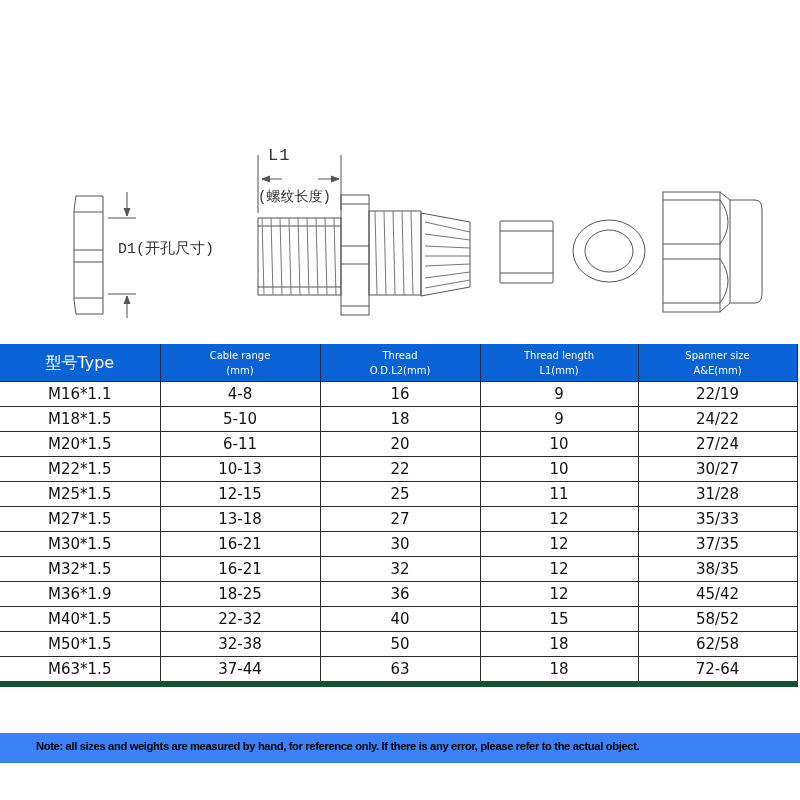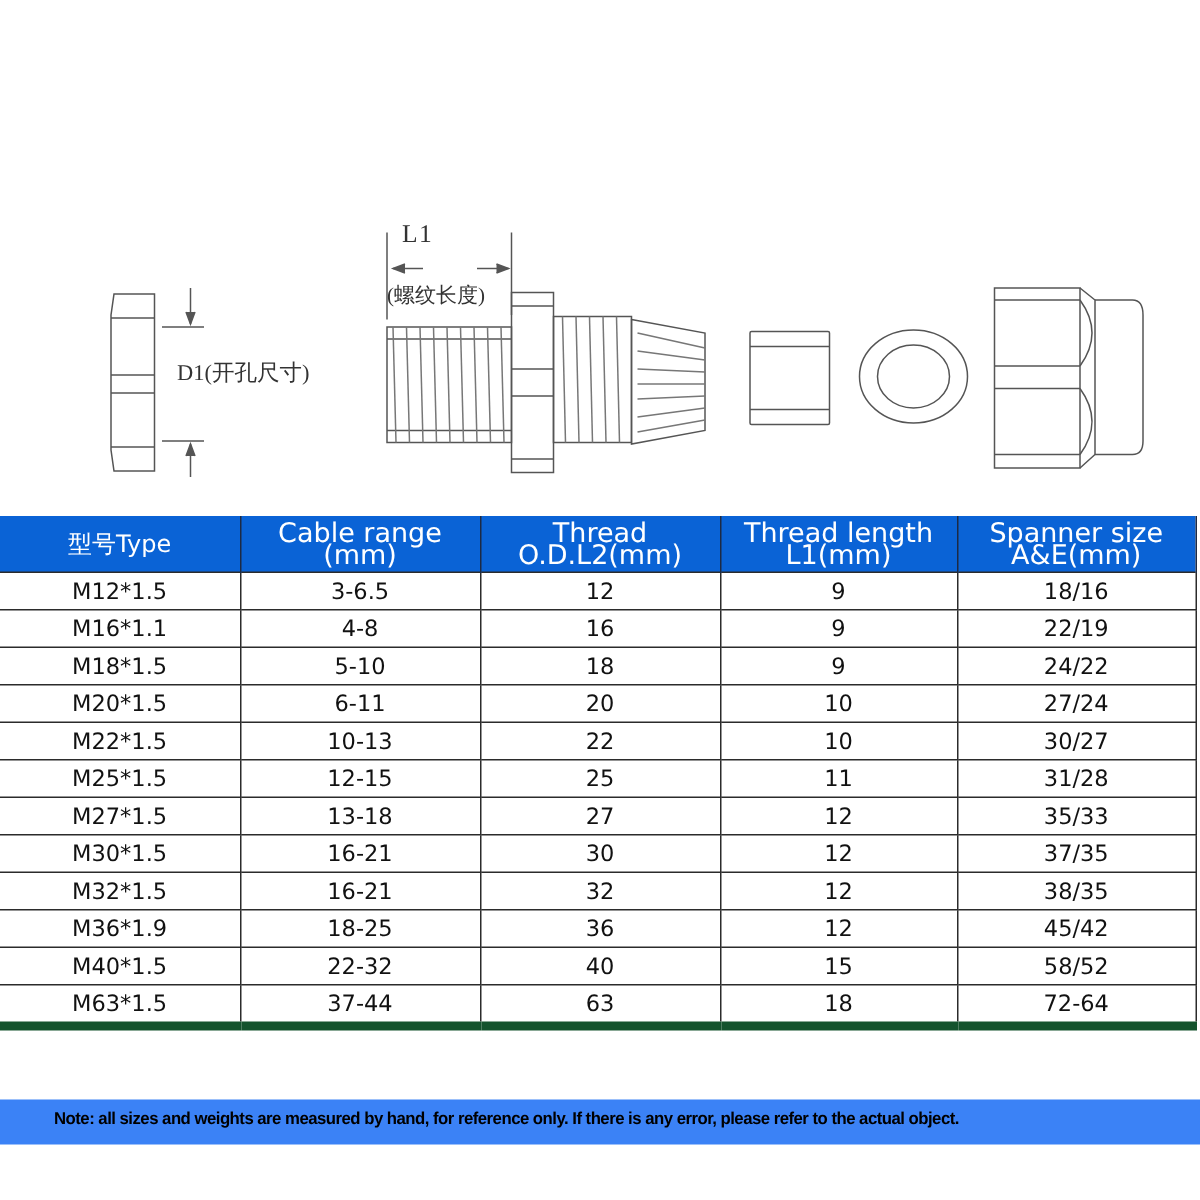--- a/index.html
+++ b/index.html
@@ -1,24 +1,24 @@
 <!DOCTYPE html>
 <html><head>
 <meta charset="utf-8">
 <style>
   html, body { margin:0; padding:0; background:#ffffff; }
   body { width:800px; height:800px; position:relative; overflow:hidden; font-family:"DejaVu Sans", sans-serif; }
   .drawing { position:absolute; left:0; top:0; width:800px; height:330px; }
   .drawing svg { position:absolute; left:0; top:0; }
-  .lbl { position:absolute; font-family:Liberation Serif, serif; color:#333; }
+  .lbl { position:absolute; font-family:Liberation Mono, monospace; color:#333; }
   .lbl-l1 { left:268px; top:146px; font-size:17px; letter-spacing:1px; }
   .lbl-thread { left:258px; top:188px; font-size:14px; }
   .lbl-d1 { left:118px; top:239px; font-size:15px; }
   table.spec { position:absolute; left:0; top:344px; width:797px; border-collapse:collapse; table-layout:fixed; }
-  table.spec th { background:#0a63d6; color:#ffffff; font-weight:normal; font-size:18px; line-height:15px; height:37px; padding:0; text-align:center; border-left:1.5px solid #1d2a44; border-right:1.5px solid #1d2a44; }
+  table.spec th { background:#0a63d6; color:#ffffff; font-weight:normal; font-size:10px; line-height:15px; height:37px; padding:0; text-align:center; border-left:1.5px solid #1d2a44; border-right:1.5px solid #1d2a44; }
   table.spec th:first-child { border-left:none; font-size:16px; }
   table.spec td { height:24px; padding:0; text-align:center; font-size:15px; color:#111; border:1.5px solid #2b2b2b; }
   table.spec td:first-child { border-left:none; }
   table.spec tr:last-child td { border-bottom:6px solid #14532d; }
   .note { position:absolute; left:0; top:733px; width:800px; height:30px; background:#3b82f6; }
   .note span { position:absolute; left:36px; top:7px; font-family:"Liberation Sans", sans-serif; font-weight:bold; font-size:11.4px; letter-spacing:-0.35px; color:#000; transform:scaleX(0.98); transform-origin:left; }
 </style>
 </head>
 <body>
 
@@ -131,27 +131,20 @@
     <tr>
       <th><span>型号Type</span></th>
       <th><span>Cable range</span><br><span>(mm)</span></th>
       <th><span>Thread</span><br><span>O.D.L2(mm)</span></th>
       <th><span>Thread length</span><br><span>L1(mm)</span></th>
       <th><span>Spanner size</span><br><span>A&amp;E(mm)</span></th>
     </tr>
   </thead>
   <tbody>
     <tr>
-        <td>M12*1.5</td>
-        <td>3-6.5</td>
-        <td>12</td>
-        <td>9</td>
-        <td>18/16</td>
-      </tr>
-    <tr>
         <td>M16*1.1</td>
         <td>4-8</td>
         <td>16</td>
         <td>9</td>
         <td>22/19</td>
       </tr>
     <tr>
         <td>M18*1.5</td>
         <td>5-10</td>
         <td>18</td>
@@ -208,20 +201,27 @@
         <td>45/42</td>
       </tr>
     <tr>
         <td>M40*1.5</td>
         <td>22-32</td>
         <td>40</td>
         <td>15</td>
         <td>58/52</td>
       </tr>
     <tr>
+        <td>M50*1.5</td>
+        <td>32-38</td>
+        <td>50</td>
+        <td>18</td>
+        <td>62/58</td>
+      </tr>
+    <tr>
         <td>M63*1.5</td>
         <td>37-44</td>
         <td>63</td>
         <td>18</td>
         <td>72-64</td>
       </tr>
   </tbody>
 </table>
 
 <div class="note">

